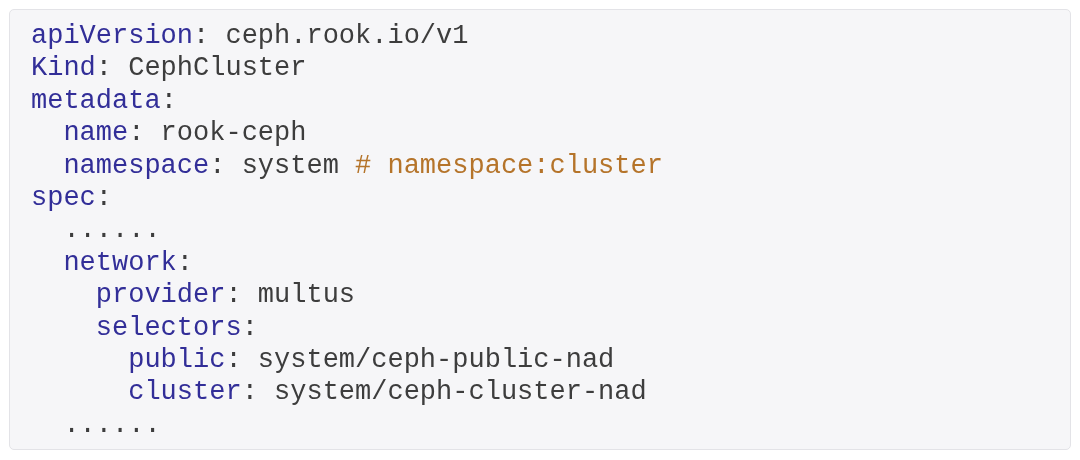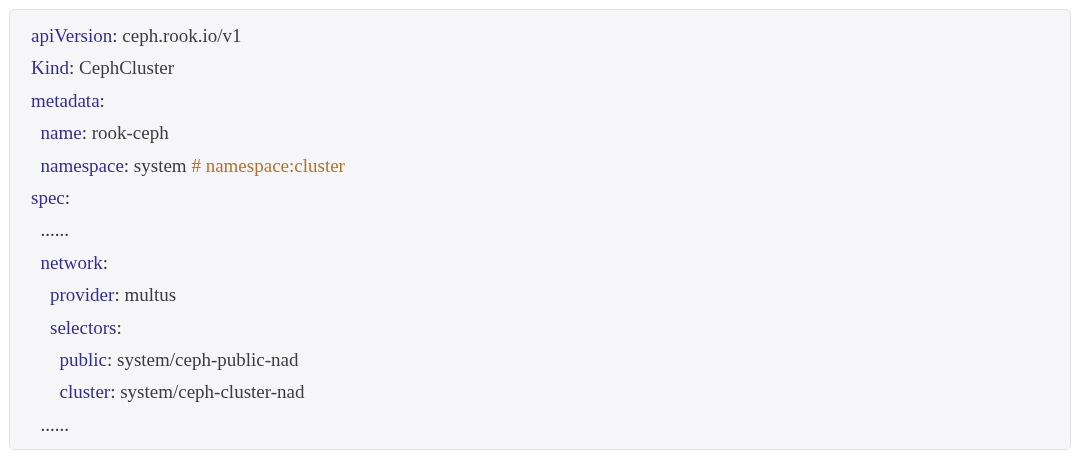--- a/index.html
+++ b/index.html
@@ -18,22 +18,22 @@
     width: 1062px;
     height: 441px;
     background: var(--card-bg, #f6f6f8);
     border: 1px solid var(--card-border, #e3e3e7);
     border-radius: 5px;
     overflow: hidden;
   }
   pre.code {
     margin: 0;
     padding: 10px 16px 8px 21px;
-    font-family: Liberation Serif, serif;
-    font-size: 19px;
+    font-family: Liberation Mono, monospace;
+    font-size: 27px;
     line-height: 32.4px;
     white-space: pre;
     color: var(--text-color, #3d3d3d);
   }
   .code-line { height: 32.4px; }
   .tok-key     { color: var(--key-color, #322e98); }
   .tok-plain   { color: var(--text-color, #3d3d3d); }
   .tok-comment { color: var(--comment-color, #b5742a); }
 </style>
 </head>

